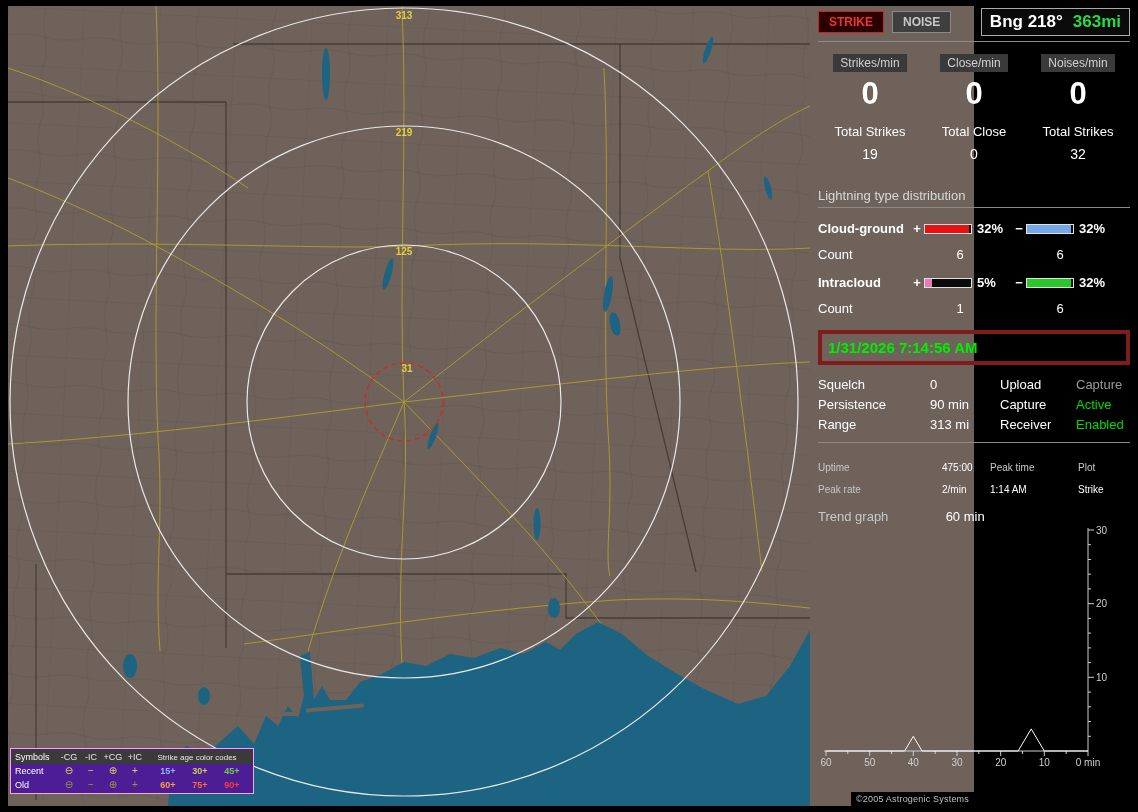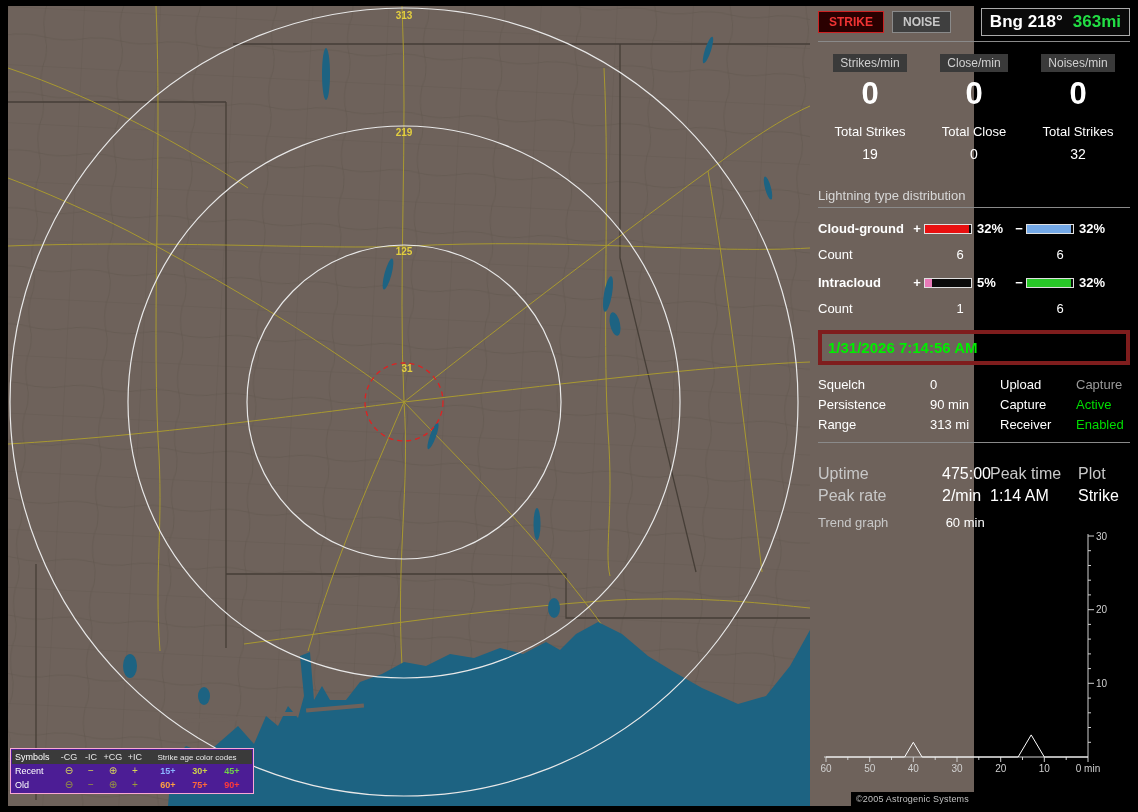--- a/index.html
+++ b/index.html
@@ -49,21 +49,21 @@
   .dist-label { font-weight:bold; }
   .sign { font-weight:bold; text-align:center; }
   .bar { display:inline-block; width:48px; height:10px; border:1px solid #e0e0e0; background:#0a0a0a; }
   .bar-fill { display:block; height:100%; }
   .pct { font-weight:bold; padding-left:3px; }
   .count-row { display:grid; grid-template-columns:92px 100px 100px; margin-top:11px; font-size:13px; }
   .cnt { text-align:center; }
   .date-box { margin-top:14px; border:4px solid #7f1d1d; color:#00ee00; font-weight:bold; font-size:15px; padding:5px 6px; }
   .settings { margin-top:10px; display:grid; grid-template-columns:112px 70px 76px 1fr; font-size:13px; line-height:20px; }
   .sv[data-state="dim"] { color:#9a9a9a; } .sv[data-state="green"] { color:#00dd00; }
-  .stats { margin-top:20px; display:grid; grid-template-columns:124px 48px 88px 1fr; font-size:16px; line-height:22px; }
+  .stats { margin-top:14px; display:grid; grid-template-columns:124px 48px 88px 1fr; font-size:10px; line-height:22px; }
   .stat-label { color:#c8c8c8; }
   .trend-row { margin-top:8px; font-size:13px; }
   .trend-row .stat-label { display:inline-block; width:124px; }
   .trend-graph { margin-top:2px; }
   .tick-text { font-size:10px; fill:#d0d0d0; }
 </style>
 </head>
 <body>
 
 <div class="map-wrap">

